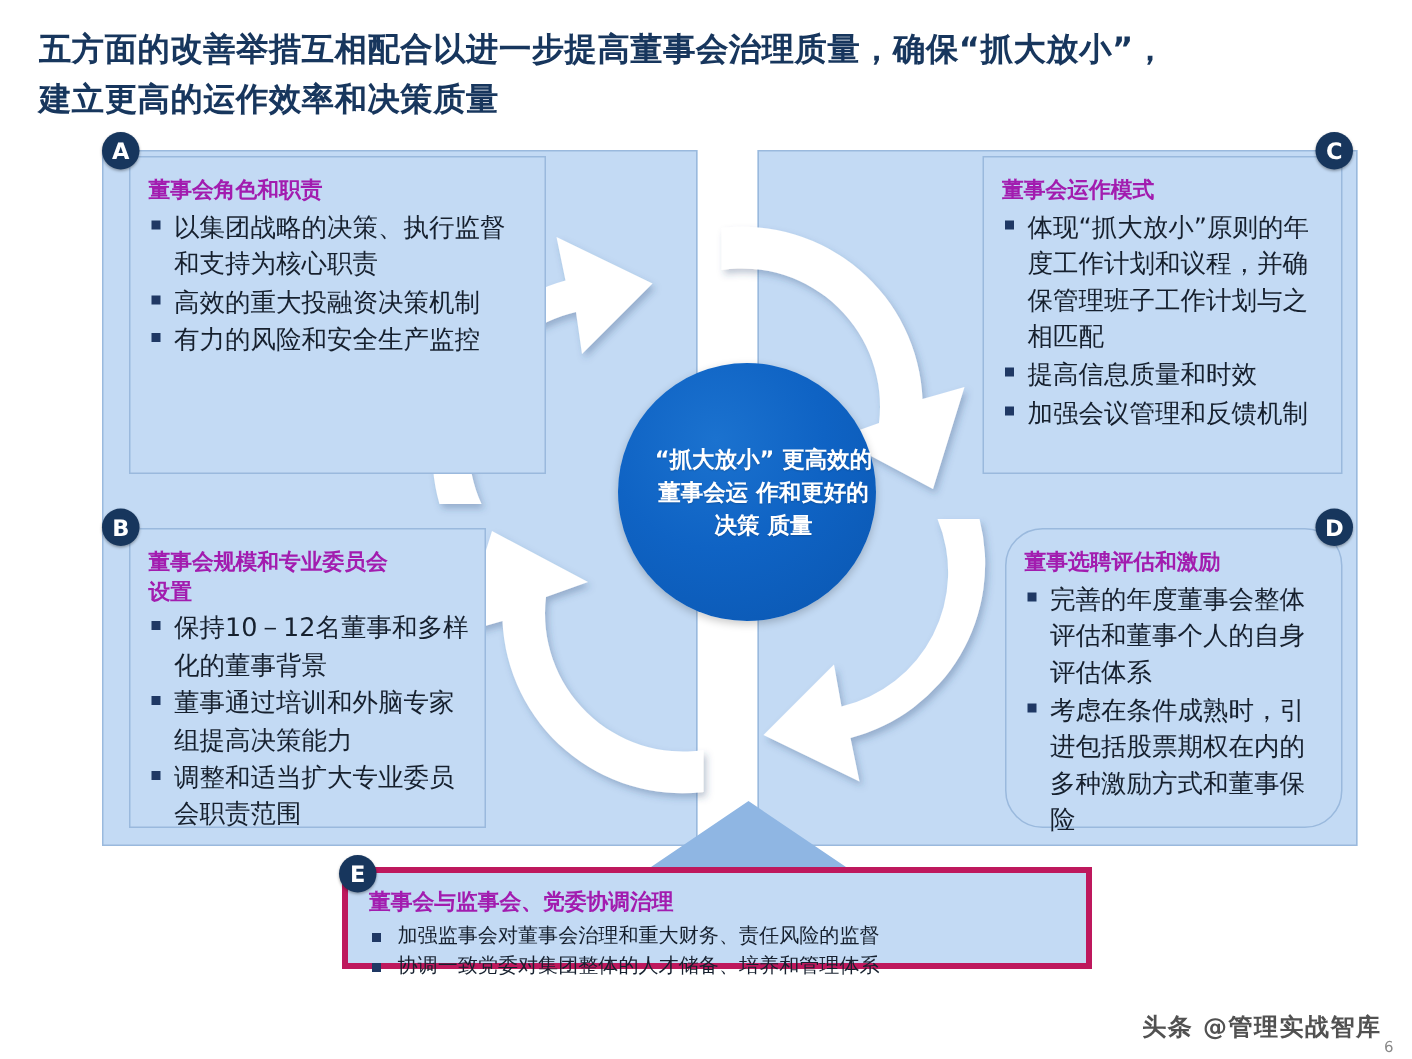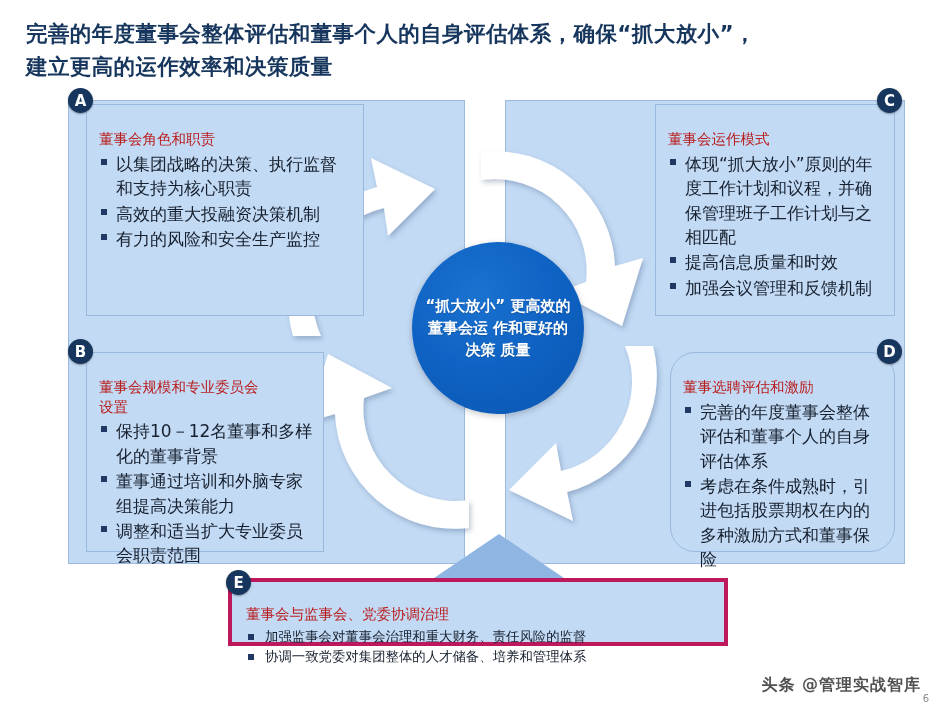--- a/index.html
+++ b/index.html
@@ -52,21 +52,21 @@
 
   
   #center-circle {
     position: absolute;
     left: 412px; top: 242px;
     width: 172px; height: 172px;
     border-radius: 50%;
     background: radial-gradient(circle at 38% 30%, #1b72cf 0%, #0f63c4 45%, #0a56b0 100%);
     display: flex;
     align-items: center;
-    justify-content: center;
+    justify-content: flex-end;
     box-shadow: 0 2px 6px rgba(0,0,0,0.22);
   }
   #center-circle .ct {
     color: #ffffff;
     font-size: 15px;
     font-weight: bold;
     line-height: 1.48;
     text-align: center;
     width: 150px;
     text-shadow: 0 1px 1px rgba(0,0,0,0.18);
@@ -81,24 +81,24 @@
   }
   #box-a { left: 86px;  top: 104px; width: 278px; height: 212px; }
   #box-b { left: 86px;  top: 352px; width: 238px; height: 200px; }
   #box-c { left: 655px; top: 104px; width: 240px; height: 212px; }
   #box-d { left: 670px; top: 352px; width: 225px; height: 200px; border-radius: 25px; }
   #box-e { left: 228px; top: 578px; width: 500px; height: 68px;
            background: #c3daf4; border: 4px solid #be185d; padding: 7px 10px 6px 14px; }
 
   .bhead {
     font-size: 14.5px;
-    font-weight: normal;
-    color: #b91c1c;
+    font-weight: bold;
+    color: #a21caf;
     line-height: 1.35;
-    margin: 16px 0 2px 0;
+    margin: 4px 0 2px 0;
     white-space: pre-line;
   }
   .blist { list-style: none; margin: 0; padding: 0; }
   .blist li {
     position: relative;
     font-size: 17px;
     color: #16202e;
     line-height: 1.44;
     padding-left: 17px;
     margin-bottom: 1px;
@@ -154,21 +154,21 @@
     font-size: 10px;
     color: #8a8a8a;
   }
 </style>
 </head>
 <body>
 
 <div id="slide">
 
   <div class="title">
-    <span class="ln">完善的年度董事会整体评估和董事个人的自身评估体系，确保“抓大放小”，</span>
+    <span class="ln">五方面的改善举措互相配合以进一步提高董事会治理质量，确保“抓大放小”，</span>
     <span class="ln">建立更高的运作效率和决策质量</span>
   </div>
 
   <div class="panel" id="panel-left"></div>
   <div class="panel" id="panel-right"></div>
 
   <svg id="ring" viewBox="0 0 380 400">
     <defs>
       <filter id="sh" x="-30%" y="-30%" width="170%" height="170%">
         <feDropShadow dx="2" dy="3" stdDeviation="2.6" flood-color="#2c4a72" flood-opacity="0.30"></feDropShadow>

